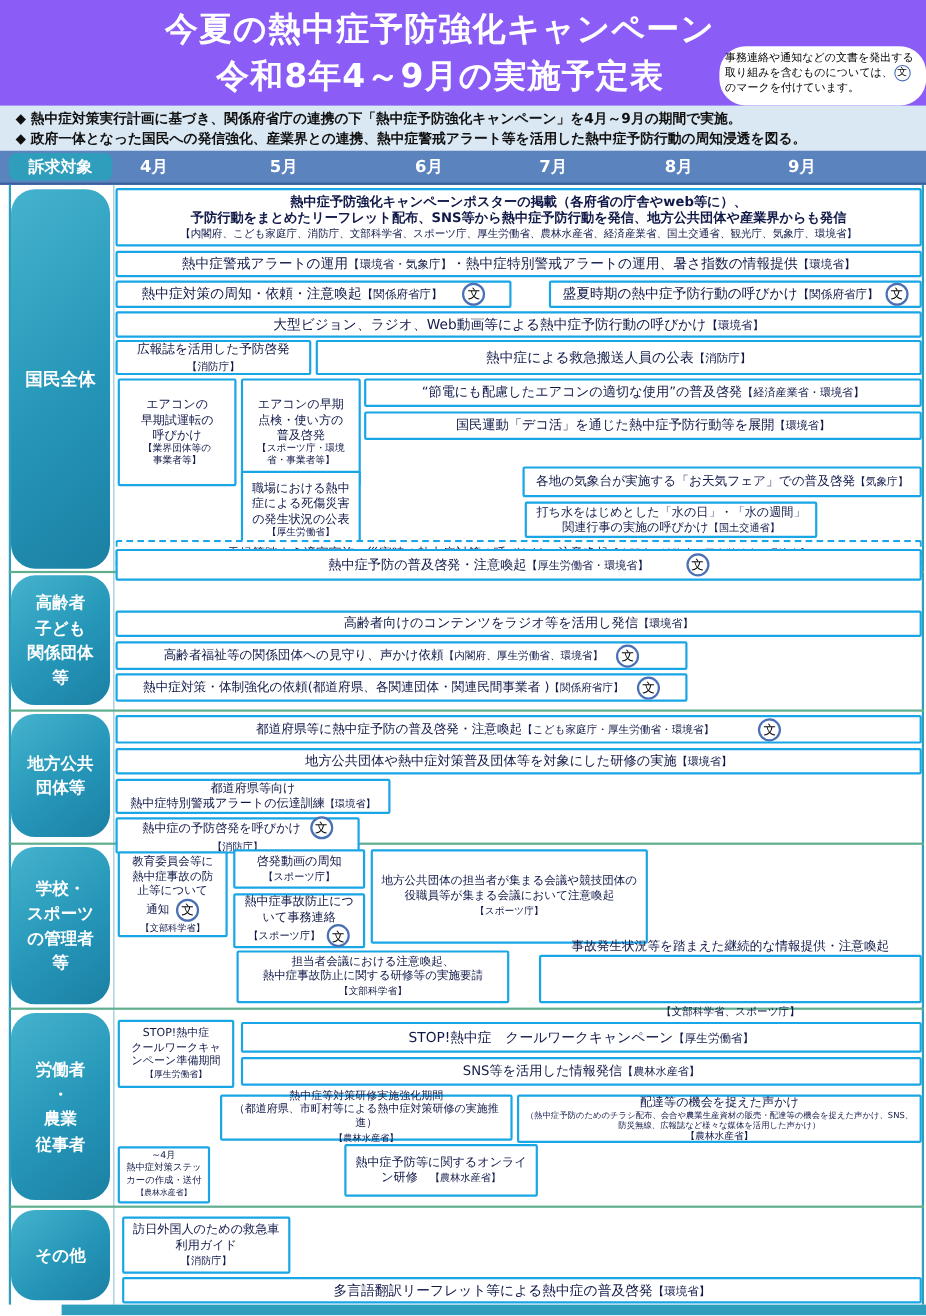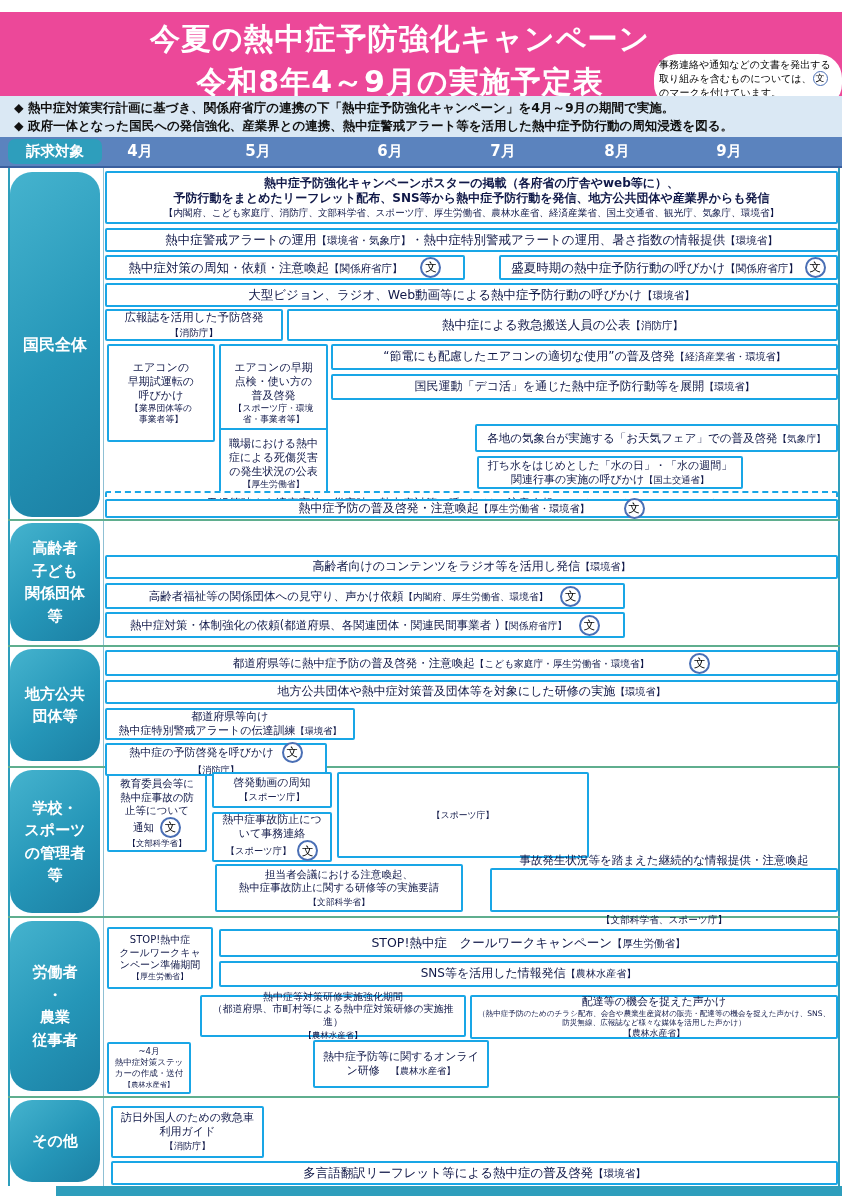--- a/index.html
+++ b/index.html
@@ -1,19 +1,19 @@
 <!DOCTYPE html>
 <html><head>
 <meta charset="utf-8">
 <style>
   html,body{margin:0;padding:0;background:#fff;}
   #canvas{position:relative;width:842px;height:1196px;background:#fff;overflow:hidden;
           font-family:"DejaVu Sans","Liberation Sans",sans-serif;}
   
-  .title-band{position:absolute;left:0;top:12px;width:842px;height:104px;background:#ec4899;}
+  .title-band{position:absolute;left:0;top:0;width:842px;height:104px;background:#8b5cf6;}
   .title{position:absolute;left:0;top:6px;width:800px;text-align:center;color:#fff;
          font-weight:bold;font-size:30px;line-height:1.42;letter-spacing:1px;}
   .note-box{position:absolute;right:0;top:42px;width:188px;height:54px;background:#fff;
             box-sizing:border-box;padding:4px 5px;font-size:10px;line-height:1.32;color:#000;border-radius:24px;}
   .bullet-band{position:absolute;left:0;top:96px;width:842px;height:41px;background:#DAE8F4;
                box-sizing:border-box;padding:3px 10px 0 14px;color:#111;}
   .bullet{font-size:12.5px;font-weight:600;line-height:1.42;}
   .month-bar{position:absolute;left:0;top:137px;width:842px;height:31px;background:#5B83BE;
              border-bottom:2px solid #3A5F9E;box-sizing:border-box;}
   .target-pill{position:absolute;left:8px;top:2px;width:94px;height:25px;background:#2E9EBC;
@@ -159,21 +159,21 @@
       </div>
       <div class="box dashed" style="left: 105px; top: 491px; width: 733px; height: 24px; font-size: 11.5px;">
         <div class="ln n"><span>天候等踏まえ適宜実施：災害時の熱中症対策の呼びかけ・注意喚起<span class="min">【内閣府、消防庁、厚生労働省、環境省】</span></span></div>
       </div>
       <div class="pill" style="top: 523px; height: 118px; font-size: 15px;">
         <div>高齢者</div>
         <div>子ども</div>
         <div>関係団体</div>
         <div>等</div>
       </div>
-      <div class="box" style="left: 105px; top: 499px; width: 733px; height: 19px; font-size: 12px;">
+      <div class="box" style="left: 105px; top: 499px; width: 733px; height: 29px; font-size: 12px;">
         <div class="ln n flex">
           <span>熱中症予防の普及啓発・注意喚起<span class="min">【厚生労働省・環境省】</span></span>
           <span class="bun" style="margin-left: 34px;">文</span>
         </div>
       </div>
       <div class="box" style="left: 105px; top: 555px; width: 733px; height: 24px; font-size: 12px;">
         <div class="ln n"><span>高齢者向けのコンテンツをラジオ等を活用し発信<span class="min">【環境省】</span></span></div>
       </div>
       <div class="box" style="left: 105px; top: 583px; width: 520px; height: 26px; font-size: 11.5px;">
         <div class="ln n flex">
@@ -233,20 +233,21 @@
       </div>
       <div class="box" style="left: 212px; top: 812px; width: 120px; height: 50px; font-size: 11px;">
         <div class="ln n"><span>熱中症事故防止につ</span></div>
         <div class="ln n"><span>いて事務連絡</span></div>
         <div class="ln n flex">
           <span><span class="min">【スポーツ庁】</span></span>
           <span class="bun" style="margin-left: 6px;">文</span>
         </div>
       </div>
       <div class="box" style="left: 337px; top: 772px; width: 252px; height: 86px; font-size: 10.5px;">
+        <div class="ln n"><span>地方公共団体の担当者が集まる会議や競技団体の役職員等が集まる会議において注意喚起</span></div>
         <div class="ln n"><span><span class="min">【スポーツ庁】</span></span></div>
       </div>
       <div class="box" style="left: 215px; top: 864px; width: 248px; height: 48px; font-size: 10.5px;">
         <div class="ln n"><span>担当者会議における注意喚起、</span></div>
         <div class="ln n"><span>熱中症事故防止に関する研修等の実施要請</span></div>
         <div class="ln n"><span><span class="min">【文部科学省】</span></span></div>
       </div>
       <div class="box" style="left: 490px; top: 868px; width: 348px; height: 44px; font-size: 11.5px; gap: 44px;">
         <div class="ln n"><span>事故発生状況等を踏まえた継続的な情報提供・注意喚起</span></div>
         <div class="ln n"><span><span class="min">【文部科学省、スポーツ庁】</span></span></div>

